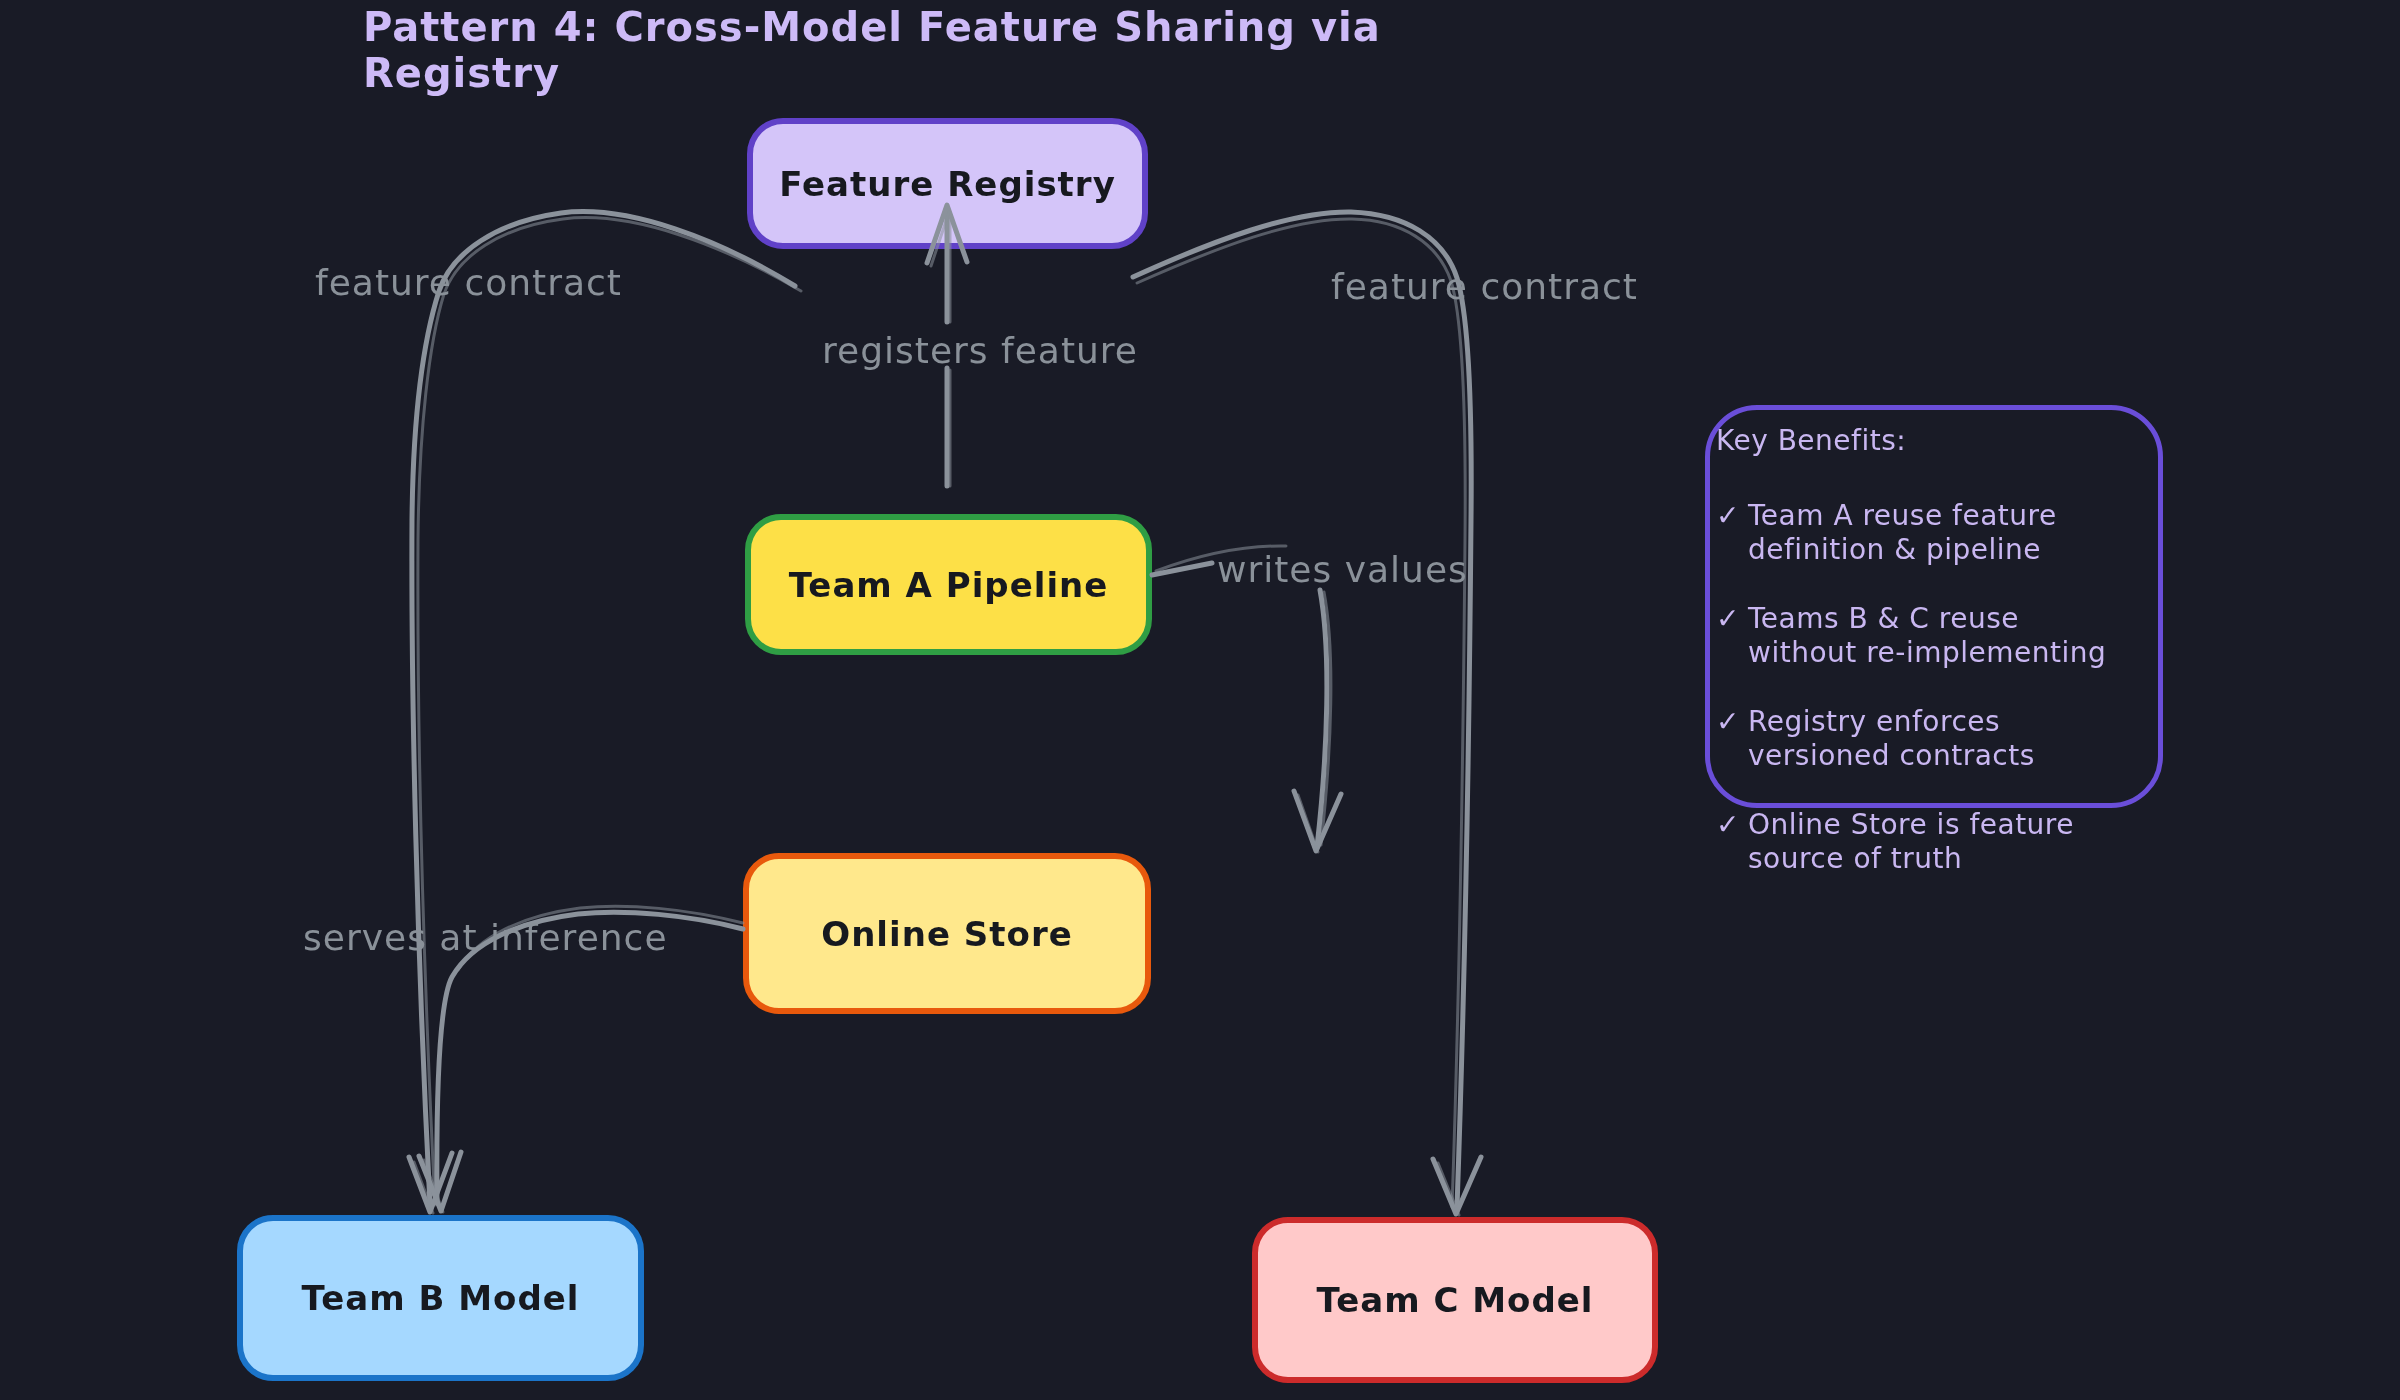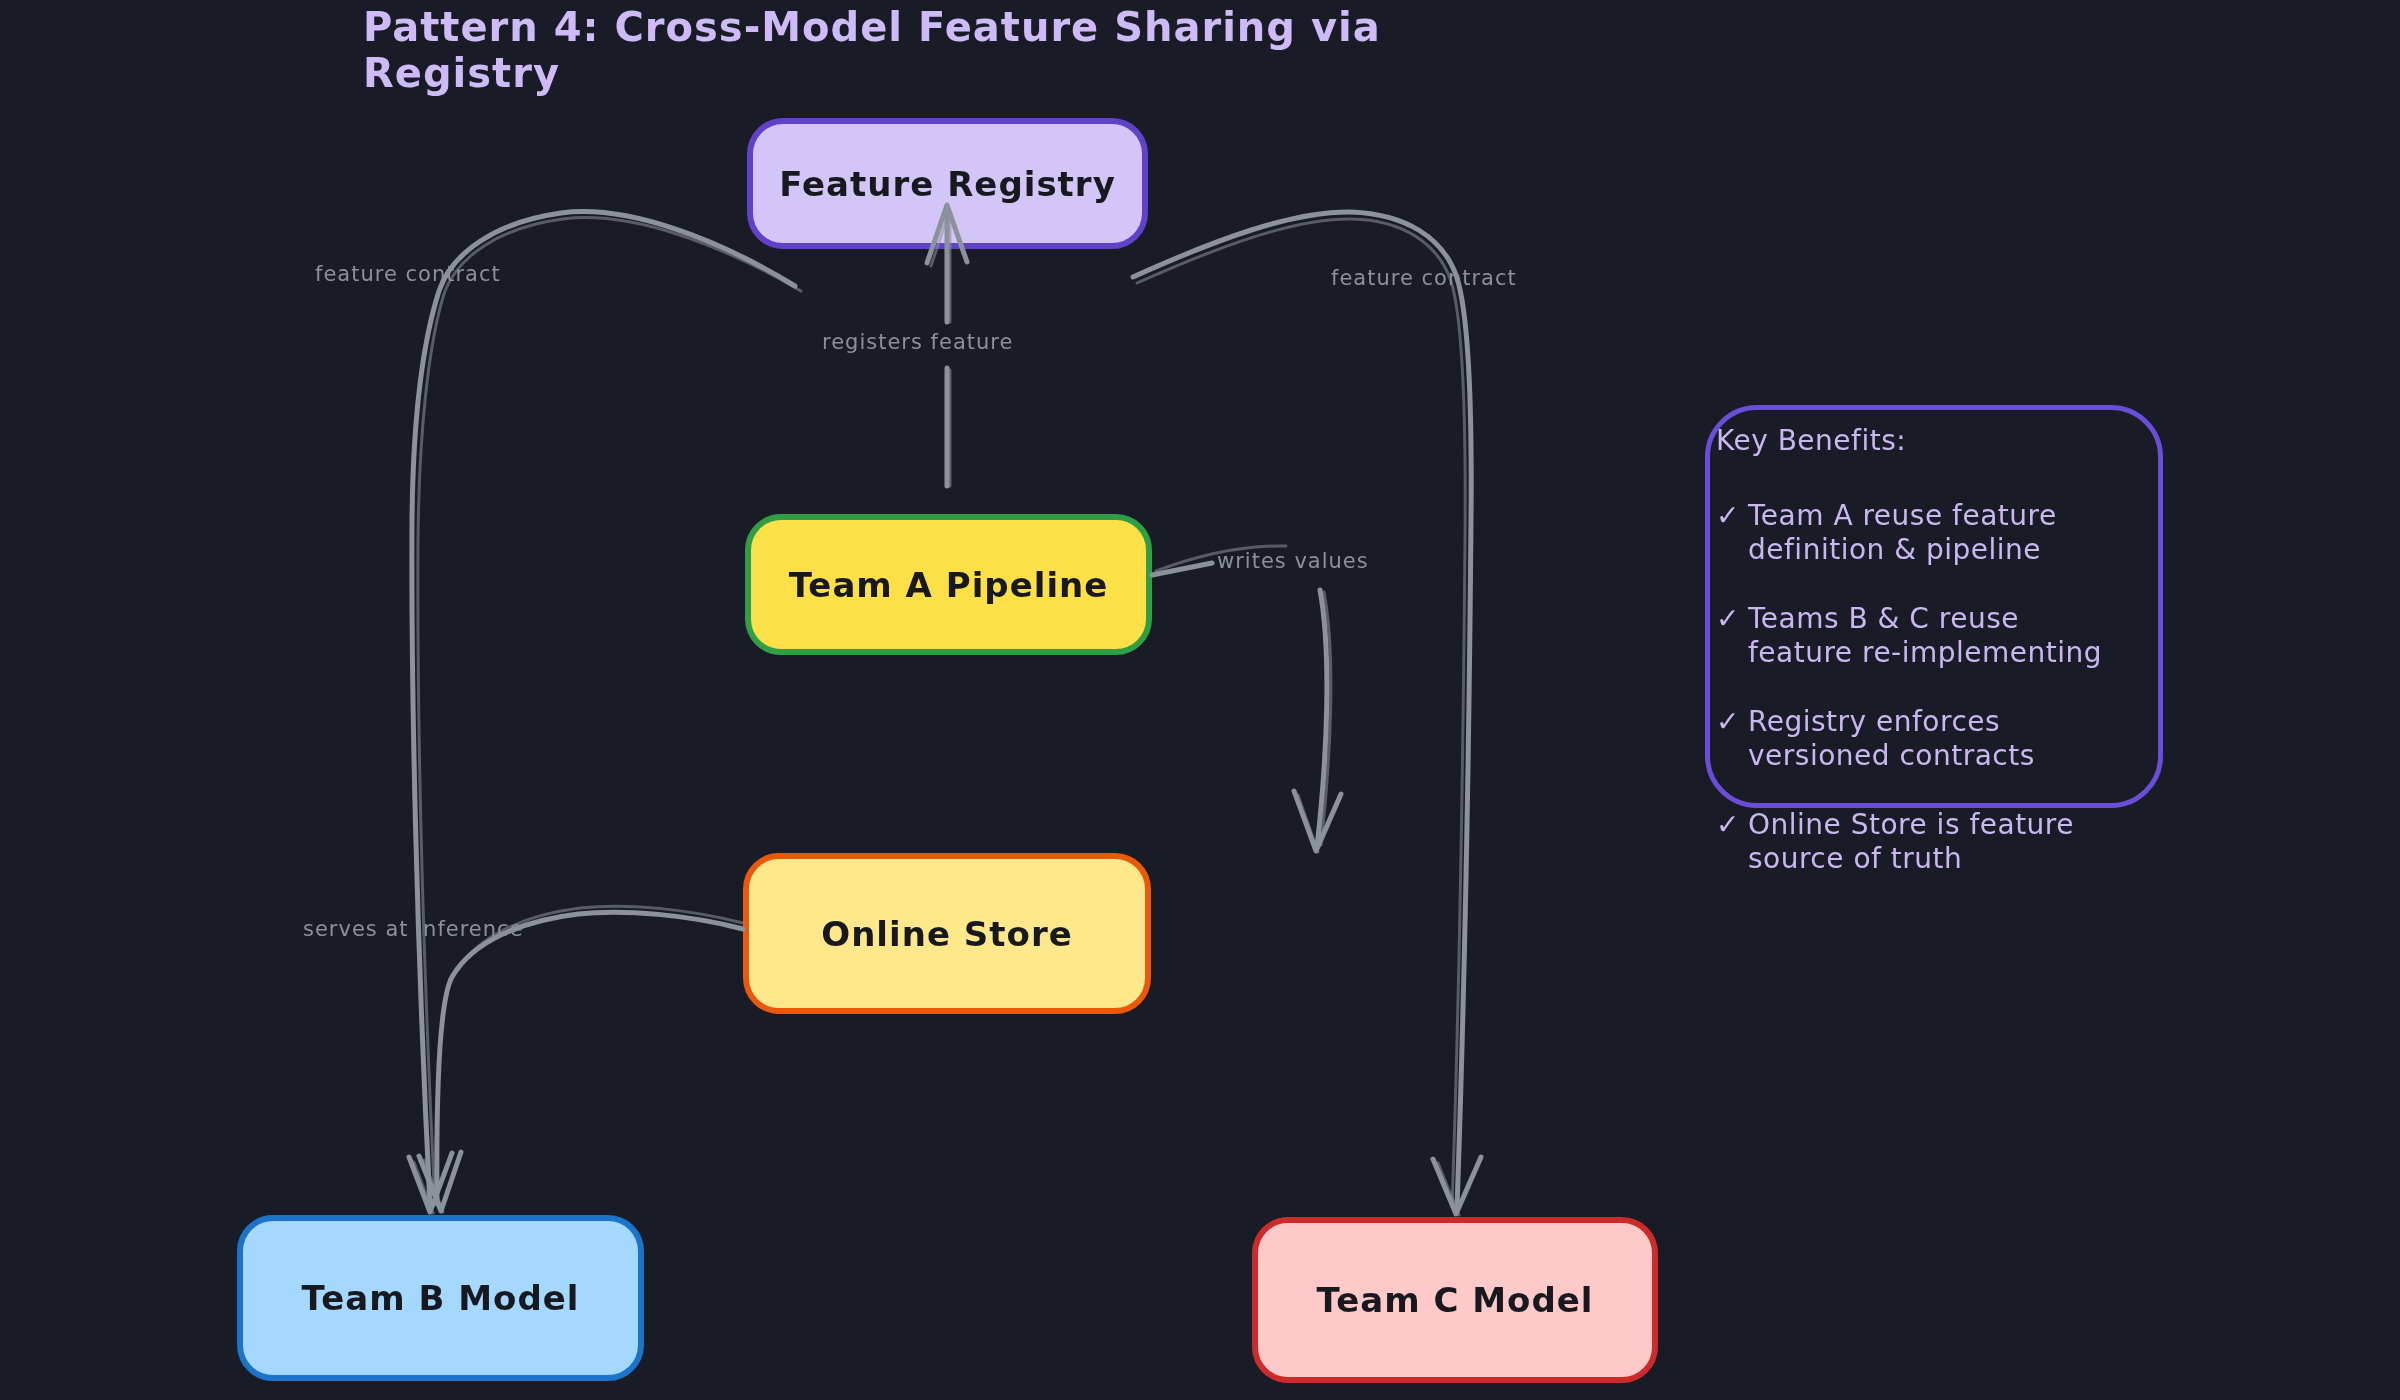--- a/index.html
+++ b/index.html
@@ -22,21 +22,21 @@
   .node-registry{left:747px;top:118px;width:401px;height:131px;background:#d4c5f9;border-color:#6041c8;}
   .node-pipeline{left:745px;top:486px;width:407px;height:141px;background:#fde047;border-color:#2f9e44;margin-top:28px;}
   .node-store{left:743px;top:853px;width:408px;height:161px;background:#ffe88c;border-color:#e8590c;}
   .node-teamb{left:237px;top:1215px;width:407px;height:166px;background:#a5d8ff;border-color:#1b74c9;}
   .node-teamc{left:1252px;top:1217px;width:406px;height:166px;background:#ffc9c9;border-color:#cc2b2b;}
   #edges{position:absolute;left:0;top:0;width:2400px;height:1400px;pointer-events:none;}
   #edges path{fill:none;stroke:#8b929b;stroke-linecap:round;stroke-linejoin:round;}
   .p1{stroke-width:5px;}
   .p2{stroke-width:3px;opacity:.55;}
   .edge-label{
-    position:absolute;color:#8a9199;font-size:21px;letter-spacing:1px;white-space:nowrap;
+    position:absolute;color:#8a9199;font-size:36px;letter-spacing:1px;white-space:nowrap;
   }
   .benefits-border{
     position:absolute;left:1705px;top:405px;width:458px;height:403px;
     border:5px solid #6a4ed9;border-radius:52px;box-sizing:border-box;background:transparent;
   }
   .benefits-content{position:absolute;left:1716px;top:424px;width:470px;color:#c9b7f1;}
   .benefits-heading{font-size:28px;letter-spacing:.5px;margin:0 0 42px 0;}
   .benefit-item{position:relative;padding-left:32px;margin-bottom:35px;font-size:28px;line-height:34px;letter-spacing:.5px;}
   .benefit-check{position:absolute;left:0;top:0;}
 </style>
@@ -117,21 +117,21 @@
 
     <div class="benefit-item">
       <span class="benefit-check">✓</span>
       <div>Team A reuse feature</div>
       <div>definition &amp; pipeline</div>
     </div>
 
     <div class="benefit-item">
       <span class="benefit-check">✓</span>
       <div>Teams B &amp; C reuse</div>
-      <div>feature re-implementing</div>
+      <div>without re-implementing</div>
     </div>
 
     <div class="benefit-item">
       <span class="benefit-check">✓</span>
       <div>Registry enforces</div>
       <div>versioned contracts</div>
     </div>
 
     <div class="benefit-item">
       <span class="benefit-check">✓</span>

